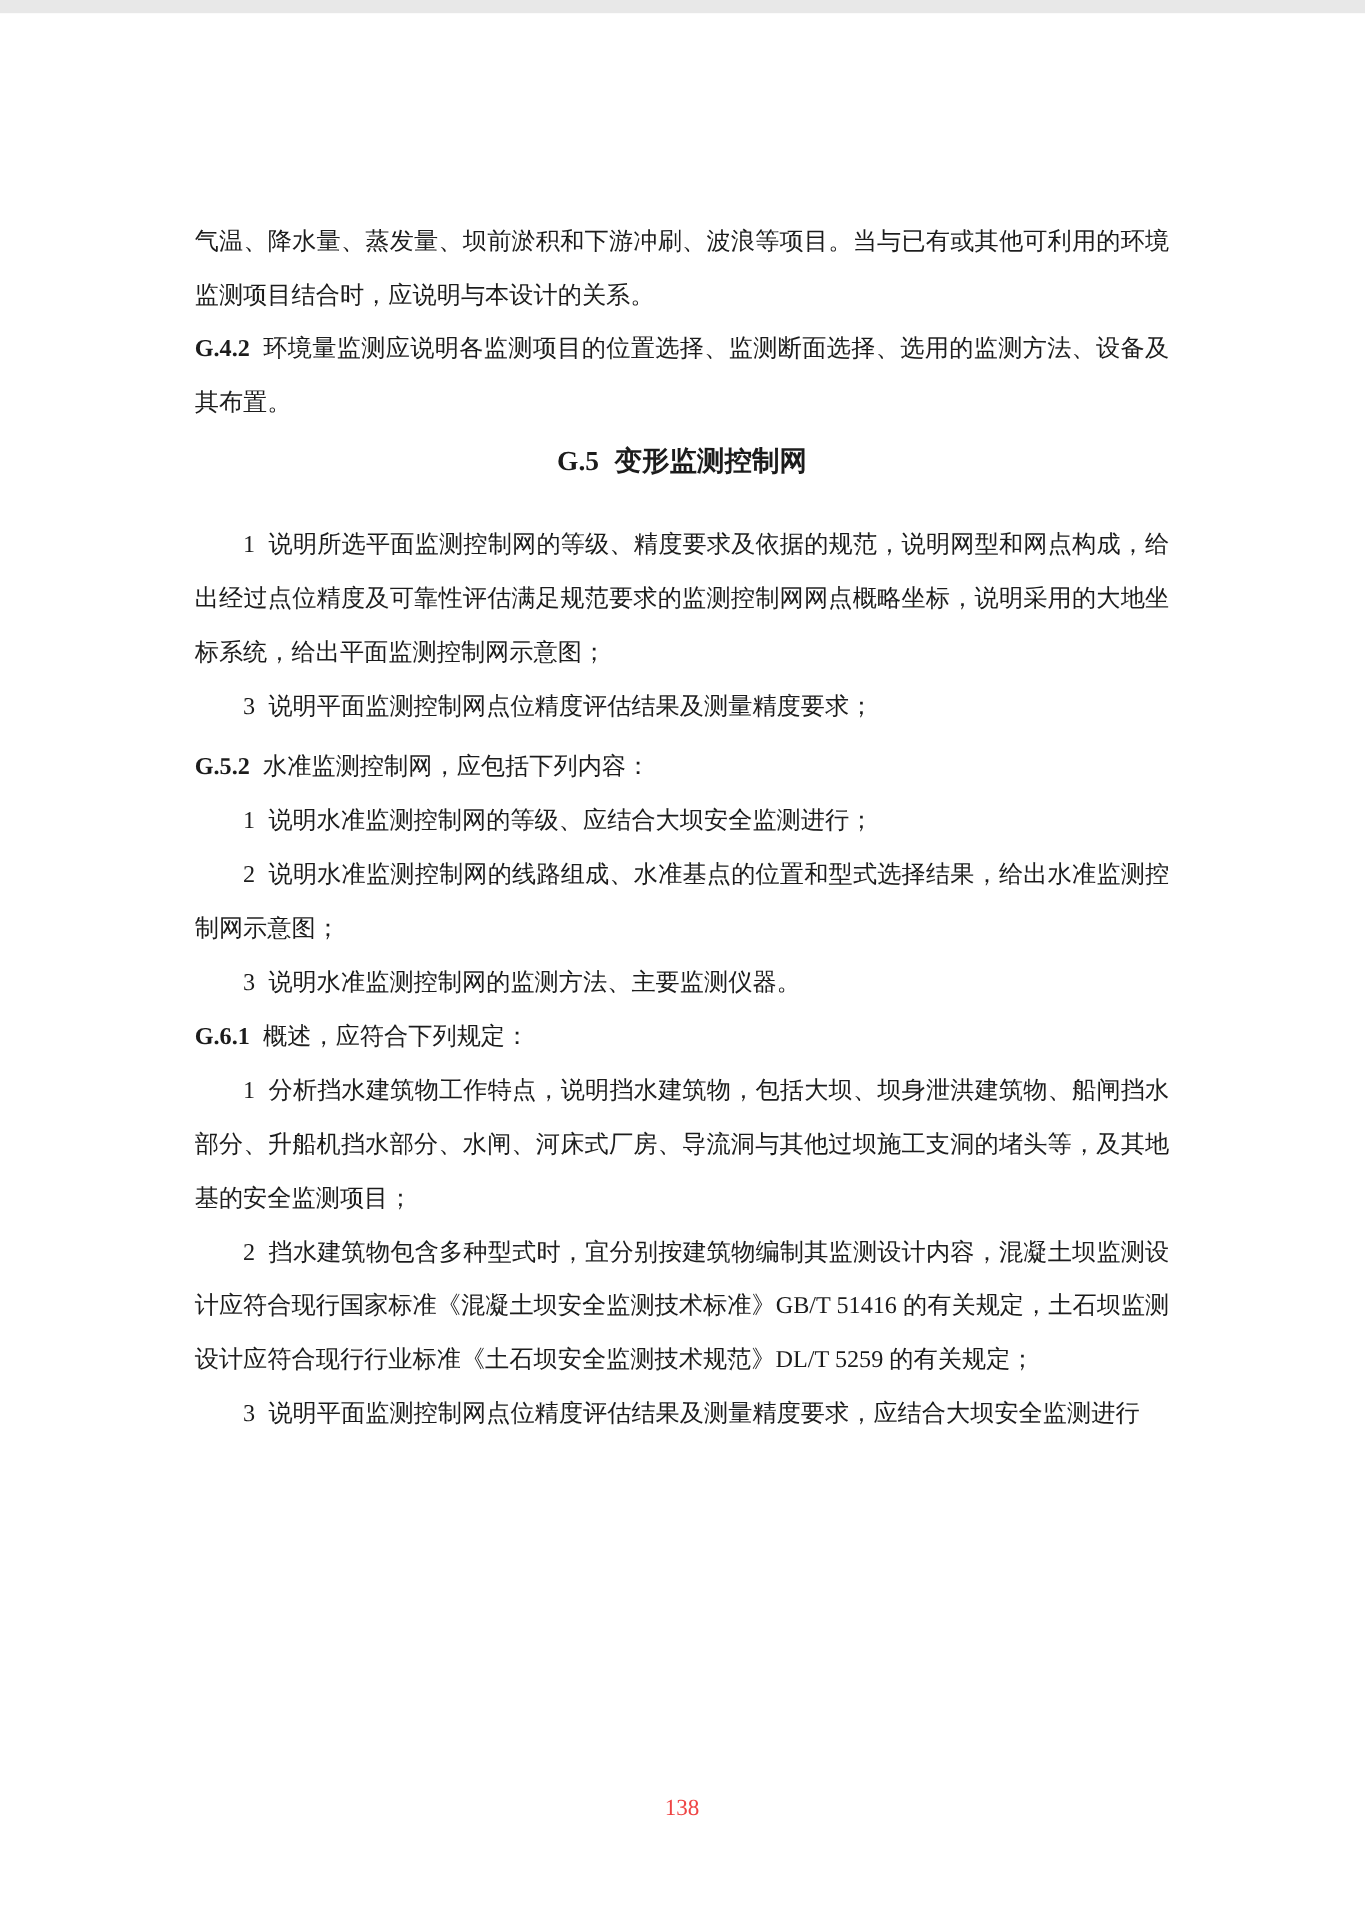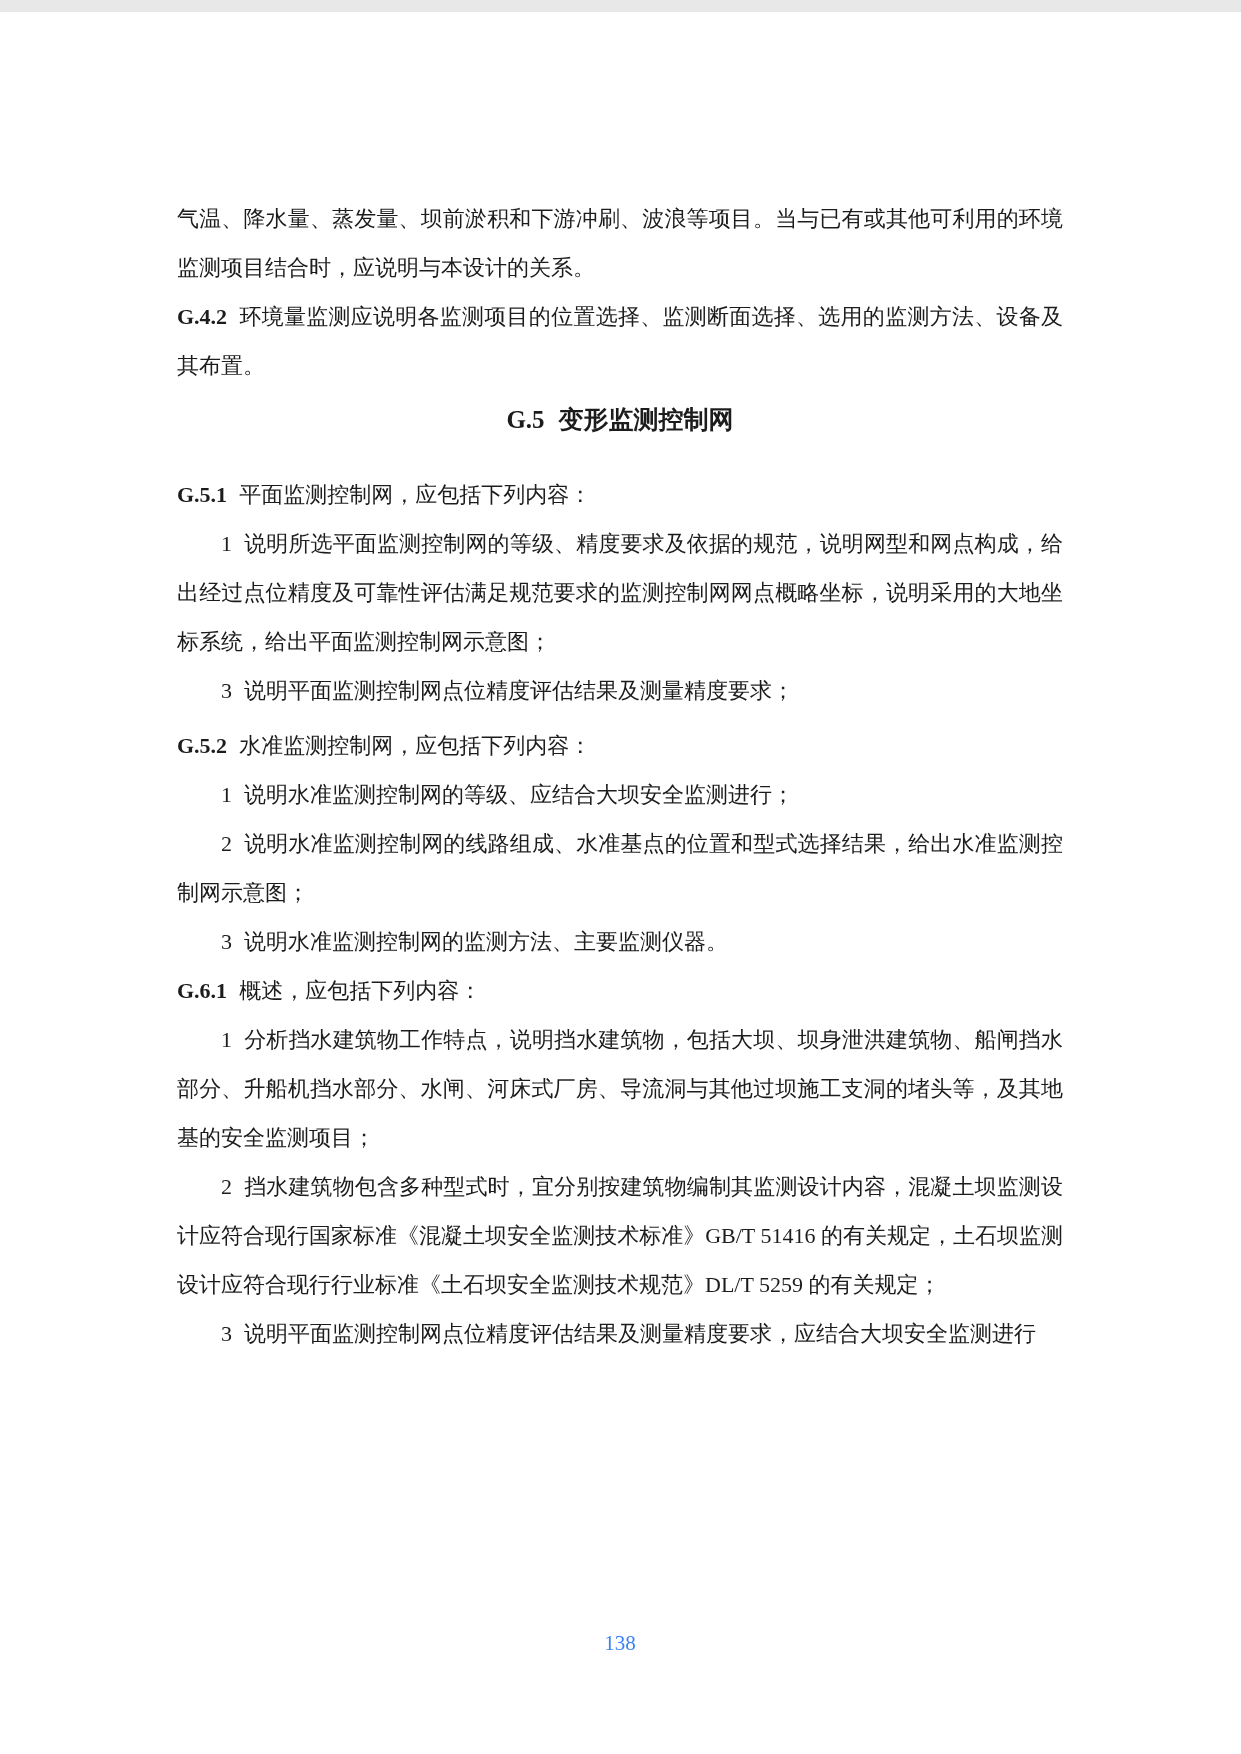--- a/index.html
+++ b/index.html
@@ -38,54 +38,53 @@
   .heading .hnum { margin-right: 14px; }
   .heading.h-g6 { margin-top: 14px; margin-bottom: 21px; }
   .footer {
     position: absolute;
     left: 177px;
     top: 1616px;
     width: 886px;
     text-align: center;
     font-size: 21px;
     line-height: 30px;
-    color: #3b82f6;
+    color: #ef4444;
   }
 </style>
 </head>
 <body>
 
 <div class="page">
   <div class="content">
 
     <p class="para">气温、降水量、蒸发量、坝前淤积和下游冲刷、波浪等项目。当与已有或其他可利用的环境监测项目结合时，应说明与本设计的关系。</p>
 
     <p class="para"><span class="label">G.4.2</span><span>环境量监测应说明各监测项目的位置选择、监测断面选择、选用的监测方法、设备及其布置。</span></p>
 
     <h2 class="heading"><span class="hnum">G.5</span><span>变形监测控制网</span></h2>
 
-    <p class="para"><span class="label">G.5.1</span><span>平面监测控制网，应包括下列内容：</span></p>
 
     <p class="para item"><span class="num">1</span><span>说明所选平面监测控制网的等级、精度要求及依据的规范，说明网型和网点构成，给出经过点位精度及可靠性评估满足规范要求的监测控制网网点概略坐标，说明采用的大地坐标系统，给出平面监测控制网示意图；</span></p>
 
 
     <p class="para item"><span class="num">3</span><span>说明平面监测控制网点位精度评估结果及测量精度要求；</span></p>
 
 
     <p class="para mt"><span class="label">G.5.2</span><span>水准监测控制网，应包括下列内容：</span></p>
 
     <p class="para item"><span class="num">1</span><span>说明水准监测控制网的等级、应结合大坝安全监测进行；</span></p>
 
     <p class="para item"><span class="num">2</span><span>说明水准监测控制网的线路组成、水准基点的位置和型式选择结果，给出水准监测控制网示意图；</span></p>
 
     <p class="para item"><span class="num">3</span><span>说明水准监测控制网的监测方法、主要监测仪器。</span></p>
 
 
 
-    <p class="para"><span class="label">G.6.1</span><span>概述，应包括下列内容：</span></p>
+    <p class="para"><span class="label">G.6.1</span><span>概述，应符合下列规定：</span></p>
 
     <p class="para item"><span class="num">1</span><span>分析挡水建筑物工作特点，说明挡水建筑物，包括大坝、坝身泄洪建筑物、船闸挡水部分、升船机挡水部分、水闸、河床式厂房、导流洞与其他过坝施工支洞的堵头等，及其地基的安全监测项目；</span></p>
 
     <p class="para item"><span class="num">2</span><span>挡水建筑物包含多种型式时，宜分别按建筑物编制其监测设计内容，混凝土坝监测设计应符合现行国家标准《混凝土坝安全监测技术标准》GB/T 51416 的有关规定，土石坝监测设计应符合现行行业标准《土石坝安全监测技术规范》DL/T 5259 的有关规定；</span></p>
 
     <p class="para item"><span class="num">3</span><span>说明平面监测控制网点位精度评估结果及测量精度要求，应结合大坝安全监测进行</span></p>
 
   </div>
 
   <div class="footer"><span>138</span></div>

